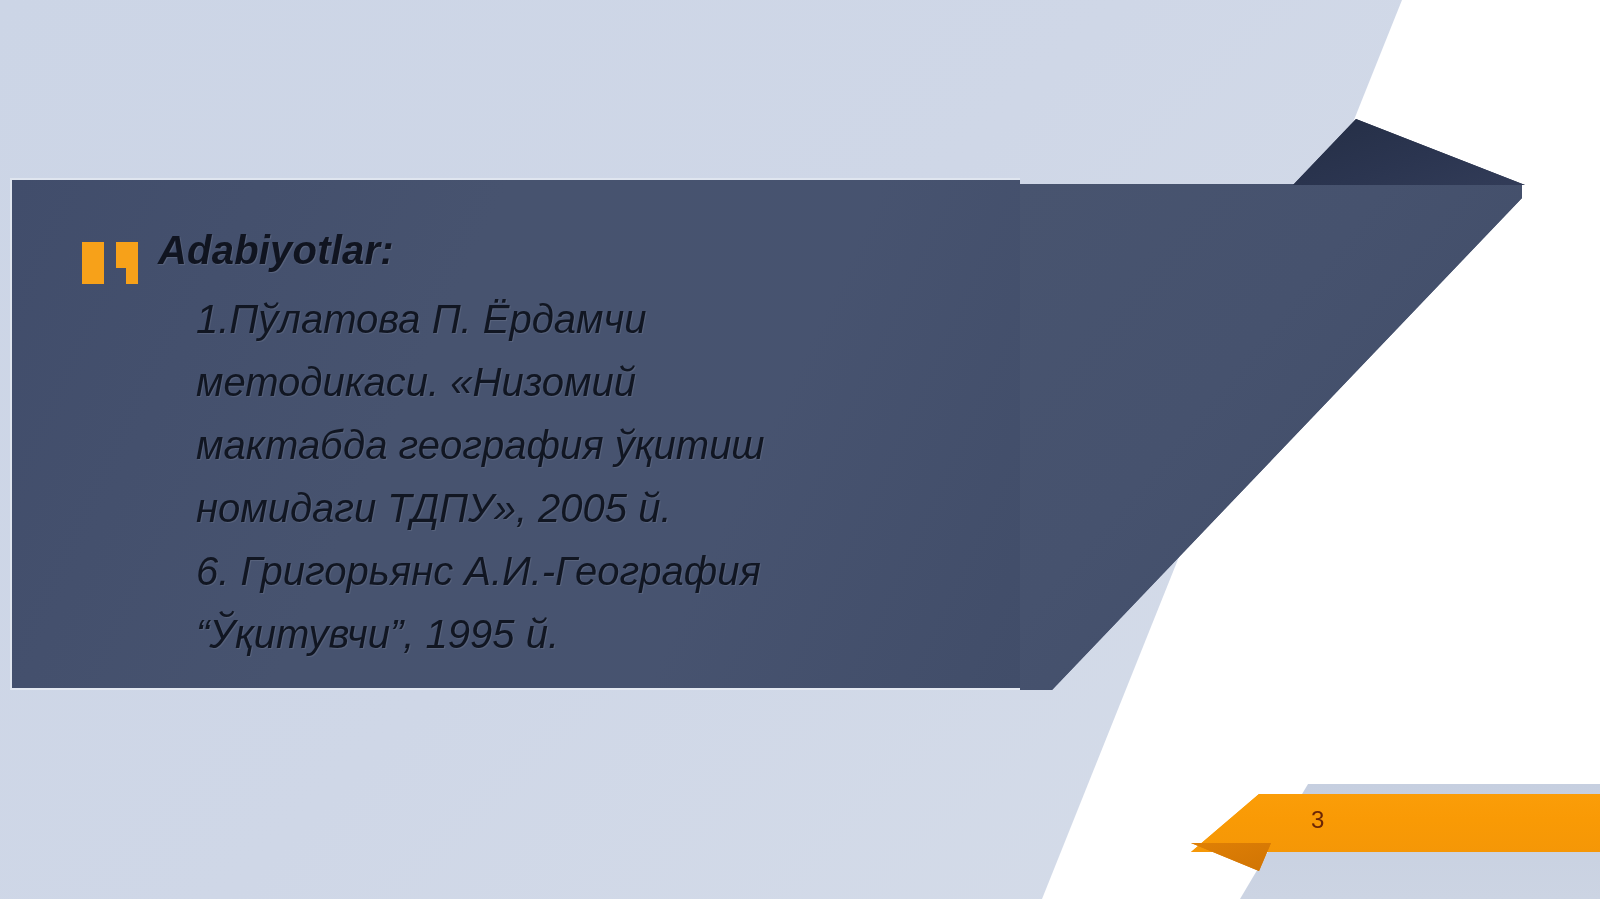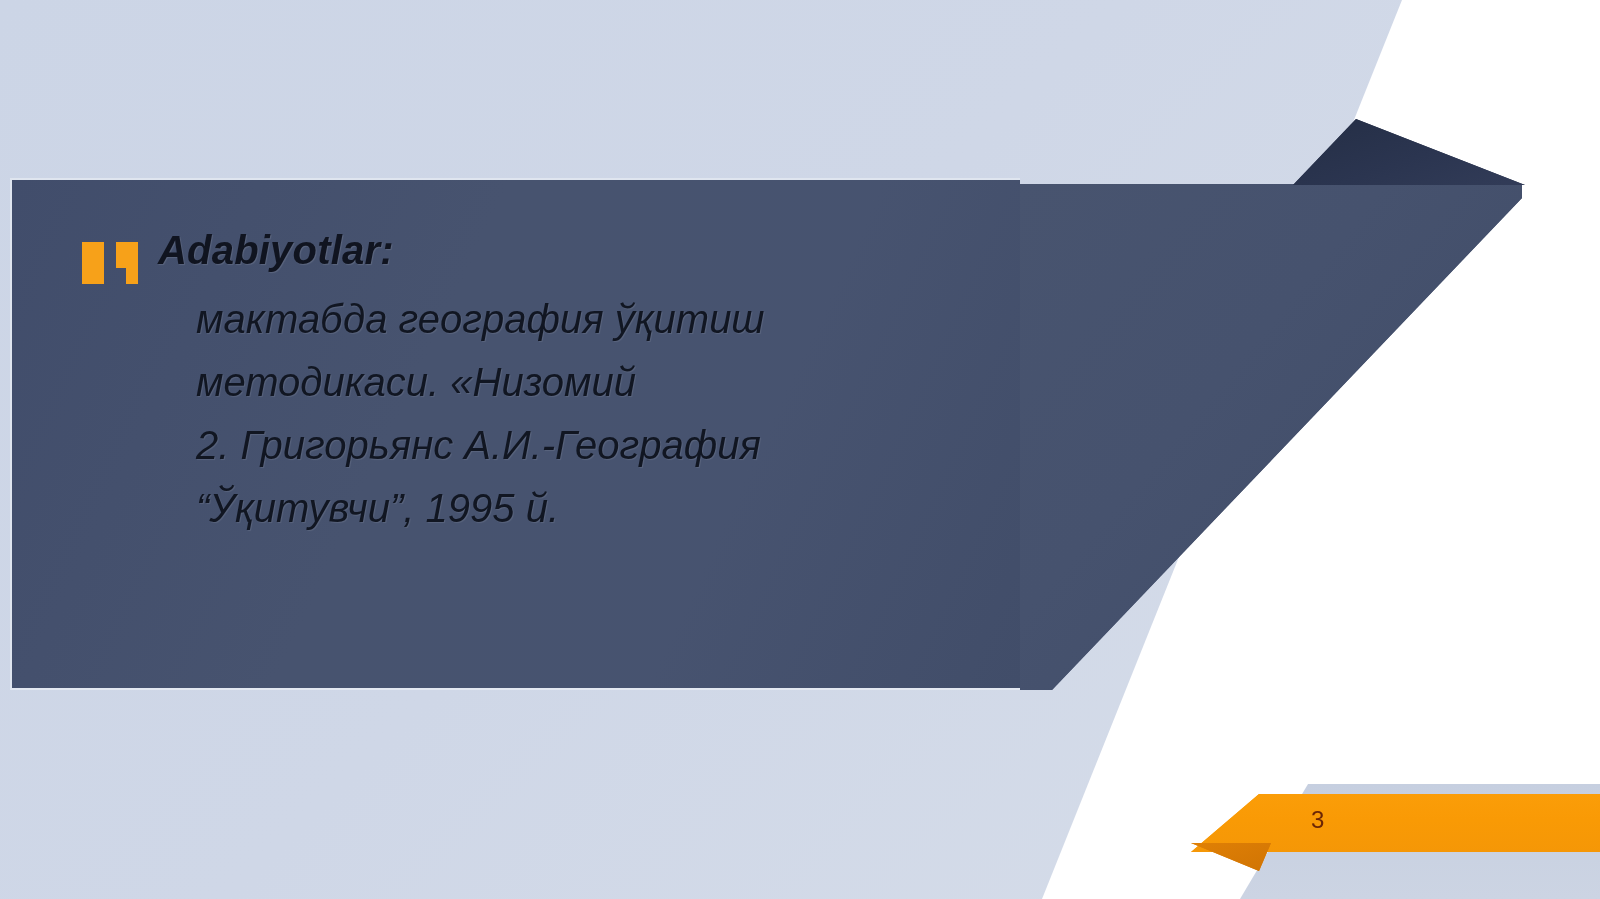--- a/index.html
+++ b/index.html
@@ -164,23 +164,25 @@
       <path d="M4 36 L14 36 L14 52 L4 52 Z" fill="#f7a119"></path>
       <path d="M26 10 L26 52 L14 52 L14 36 L4 36 L4 10 Z" fill="#f7a119"></path>
       <path d="M38 36 L38 10 L60 10 L60 20 L48 20 L48 36 Z" fill="#f7a119"></path>
       <path d="M60 10 L60 52 L48 52 L48 36 L38 36 L38 10 Z" fill="#f7a119"></path>
     </svg>
   </div>
 
   <div class="heading">Adabiyotlar:</div>
 
   <div class="body-text">
+    <div class="line">1.Пўлатова П. Ёрдамчи</div>
+    <div class="line">методикаси. «Низомий</div>
     <div class="line">мактабда география ўқитиш</div>
-    <div class="line">методикаси. «Низомий</div>
-    <div class="line">2. Григорьянс  А.И.-География</div>
+    <div class="line">номидаги ТДПУ», 2005 й.</div>
+    <div class="line">6. Григорьянс  А.И.-География</div>
     <div class="line">“Ўқитувчи”, 1995 й.</div>
   </div>
 
   <div class="ribbon"></div>
   <div class="ribbon-fold"></div>
   <div class="page-number">3</div>
 
 </div>
 
 </body></html>

